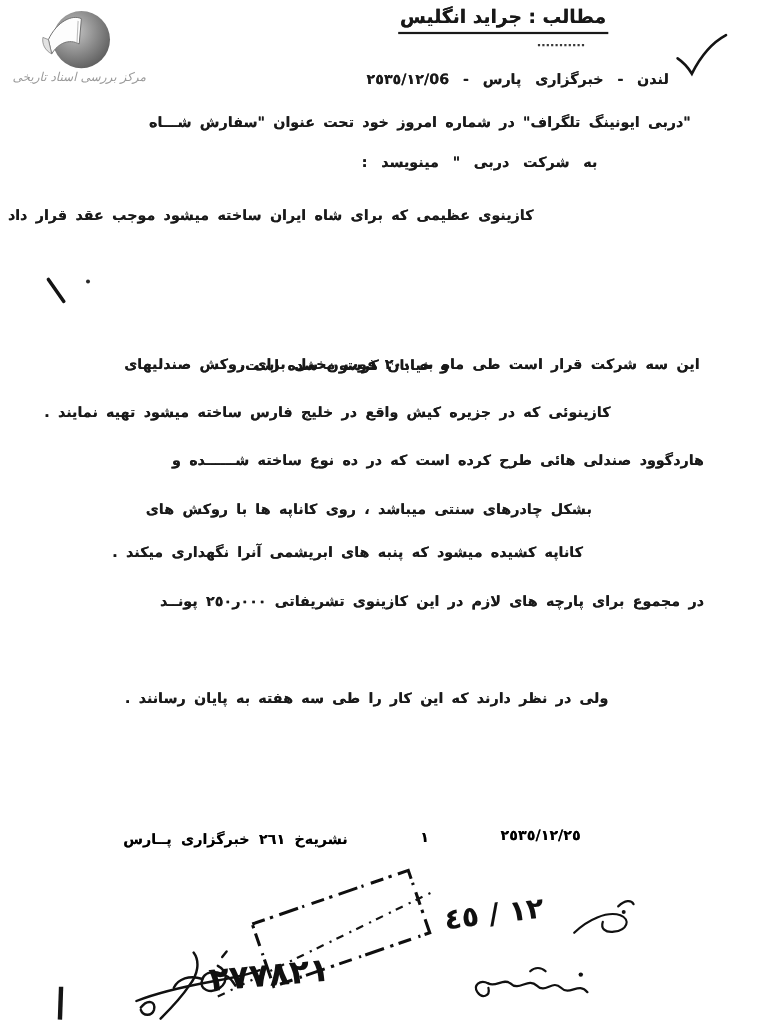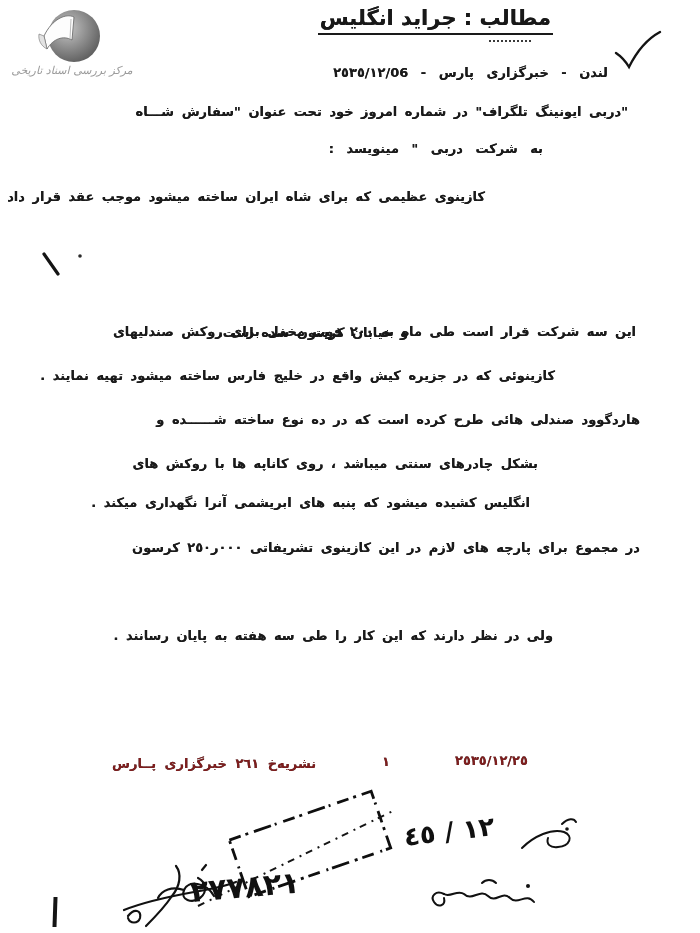--- a/index.html
+++ b/index.html
@@ -27,31 +27,31 @@
   #l7 {top:369px;right:145px;}
   #l8 {top:413px;right:60px;}
   #l9 {top:457px;right:162px;text-align:center;}
   #l10{top:496px;right:170px;}
   #l11{top:541px;right:60px;}
   #l12{top:584px;right:58px;}
   #l13{top:629px;right:147px;}
 
   .doc-title{
     position:absolute;top:6px;right:147px;direction:rtl;white-space:nowrap;
-    font-size:21px;font-weight:bold;color:#181818;
+    font-size:17px;font-weight:bold;color:#181818;
     padding:0 2px 3px 2px;border-bottom:2.2px solid #1a1a1a;
     text-shadow:0 0 .4px rgba(0,0,0,.8);
   }
   .title-dashes{
     position:absolute;top:40px;left:489px;width:42px;height:0;
     border-top:2px dotted #3a3a3a;
   }
   .footer-text{
     position:absolute;direction:rtl;white-space:nowrap;
-    font-size:13px;font-weight:bold;color:#7f1d1d;
+    font-size:13px;font-weight:bold;color:#000000;
     letter-spacing:.3px;word-spacing:4px;
     text-shadow:0 0 .35px rgba(0,0,0,.7);
     text-align:center;
   }
   #pub{top:756px;left:112px;}
   #pagenum{top:754px;left:382px;}
   #footdate{top:753px;right:172px;}
   .hand-number{
     position:absolute;top:874px;left:190px;direction:ltr;white-space:nowrap;
     font-size:30px;font-weight:bold;color:#101010;
@@ -98,22 +98,22 @@
 
   <div class="tl sp-wide" id="l0">لندن - خبرگزاری پارس - ٢٥٣٥/١٢/06</div>
   <div class="tl" id="l1">"دربی ایونینگ تلگراف" در شماره امروز خود تحت عنوان "سفارش شـــاه</div>
   <div class="tl sp-wide" id="l2">به شرکت دربی " مینویسد :</div>
   <div class="tl" id="l3">کازینوی عظیمی که برای شاه ایران ساخته میشود موجب عقد قرار داد ٠٠٠ر١١</div>
   <div class="tl" id="l5">و خیابان کرسون شده است.</div>
   <div class="tl" id="l6">این سه شرکت قرار است طی ماه به ٢٠٠ فوت مخمل برای روکش صندلیهای</div>
   <div class="tl" id="l7">کازینوئی که در جزیره کیش واقع در خلیج فارس ساخته میشود تهیه نمایند .</div>
   <div class="tl" id="l8">هاردگوود صندلی هائی طرح کرده است که در ده نوع ساخته شــــــده و</div>
   <div class="tl" id="l9">بشکل چادرهای سنتی میباشد ، روی کاناپه ها با روکش های</div>
-  <div class="tl" id="l10">انگلیس کشیده میشود که پنبه های ابریشمی آنرا نگهداری میکند .</div>
-  <div class="tl" id="l11">در مجموع برای پارچه های لازم در این کازینوی تشریفاتی ٠٠٠ر٢٥٠ کرسون</div>
+  <div class="tl" id="l10">کاناپه کشیده میشود که پنبه های ابریشمی آنرا نگهداری میکند .</div>
+  <div class="tl" id="l11">در مجموع برای پارچه های لازم در این کازینوی تشریفاتی ٠٠٠ر٢٥٠ پونــد</div>
   <div class="tl" id="l13">ولی در نظر دارند که این کار را طی سه هفته به پایان رسانند .</div>
 
   <svg class="art" style="left:36px;top:248px;" width="50" height="32" viewBox="0 0 50 32">
     <path d="M8,6 L22,26" stroke="#141414" stroke-width="3.2" stroke-linecap="round"></path>
     <circle cx="44" cy="8" r="1.8" fill="#2a2a2a"></circle>
   </svg>
 
   <div class="footer-text" id="pub">نشریه‌خ ٢٦١ خبرگزاری پــارس</div>
   <div class="footer-text" id="pagenum">١</div>
   <div class="footer-text" id="footdate">٢٥٣٥/١٢/٢٥</div>

